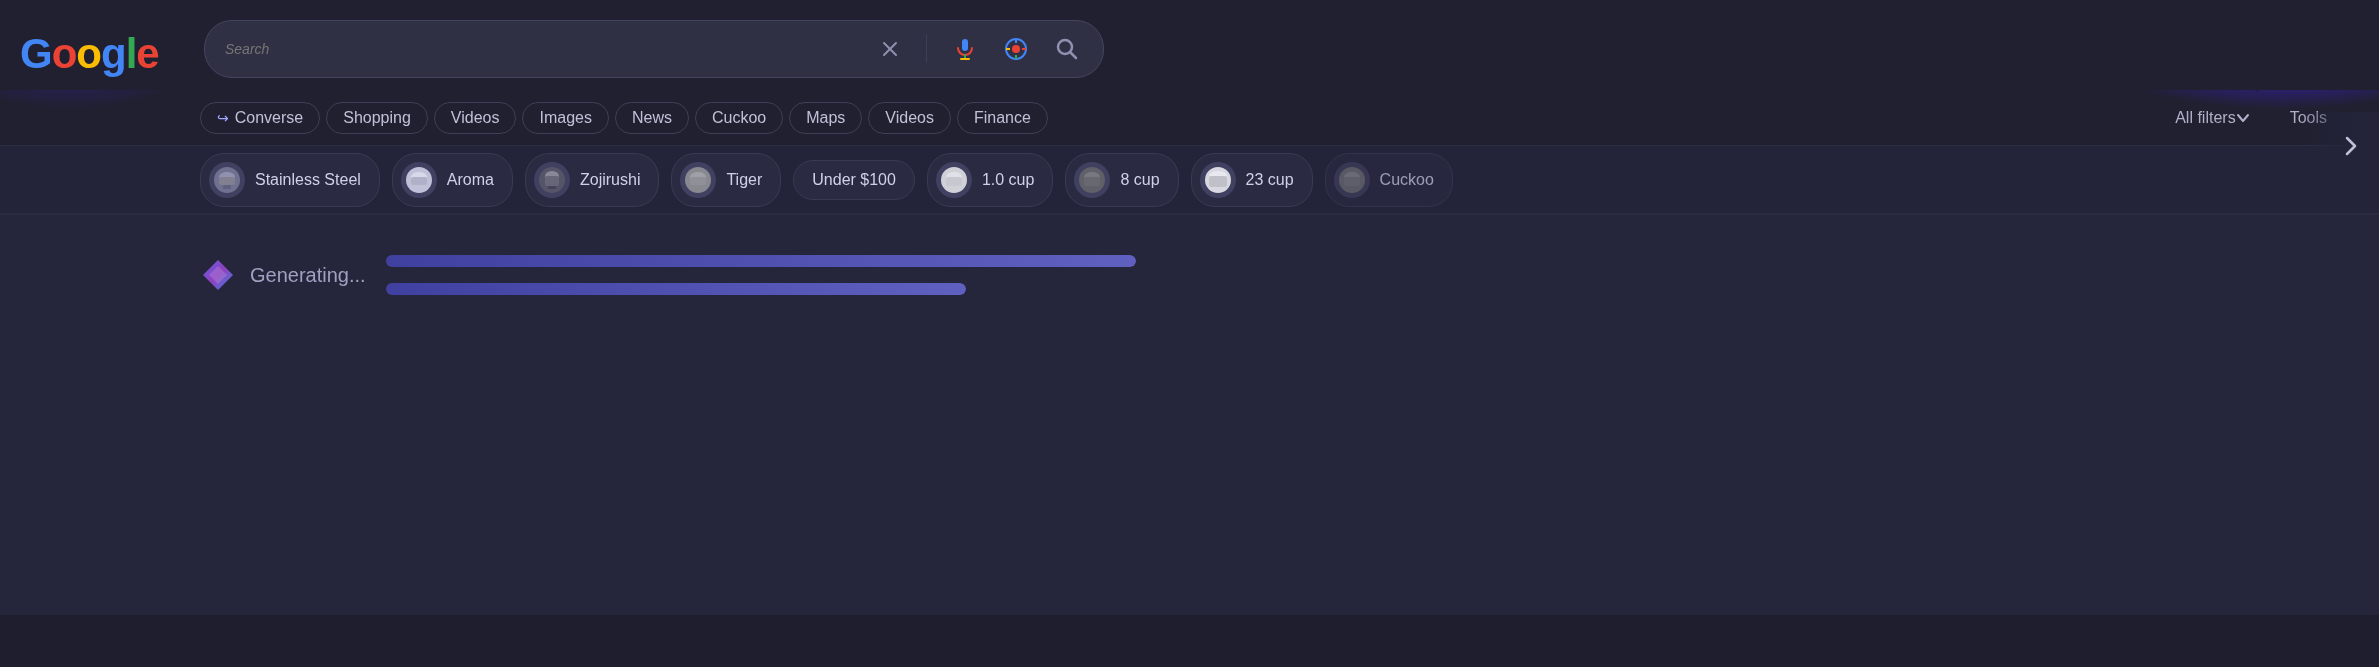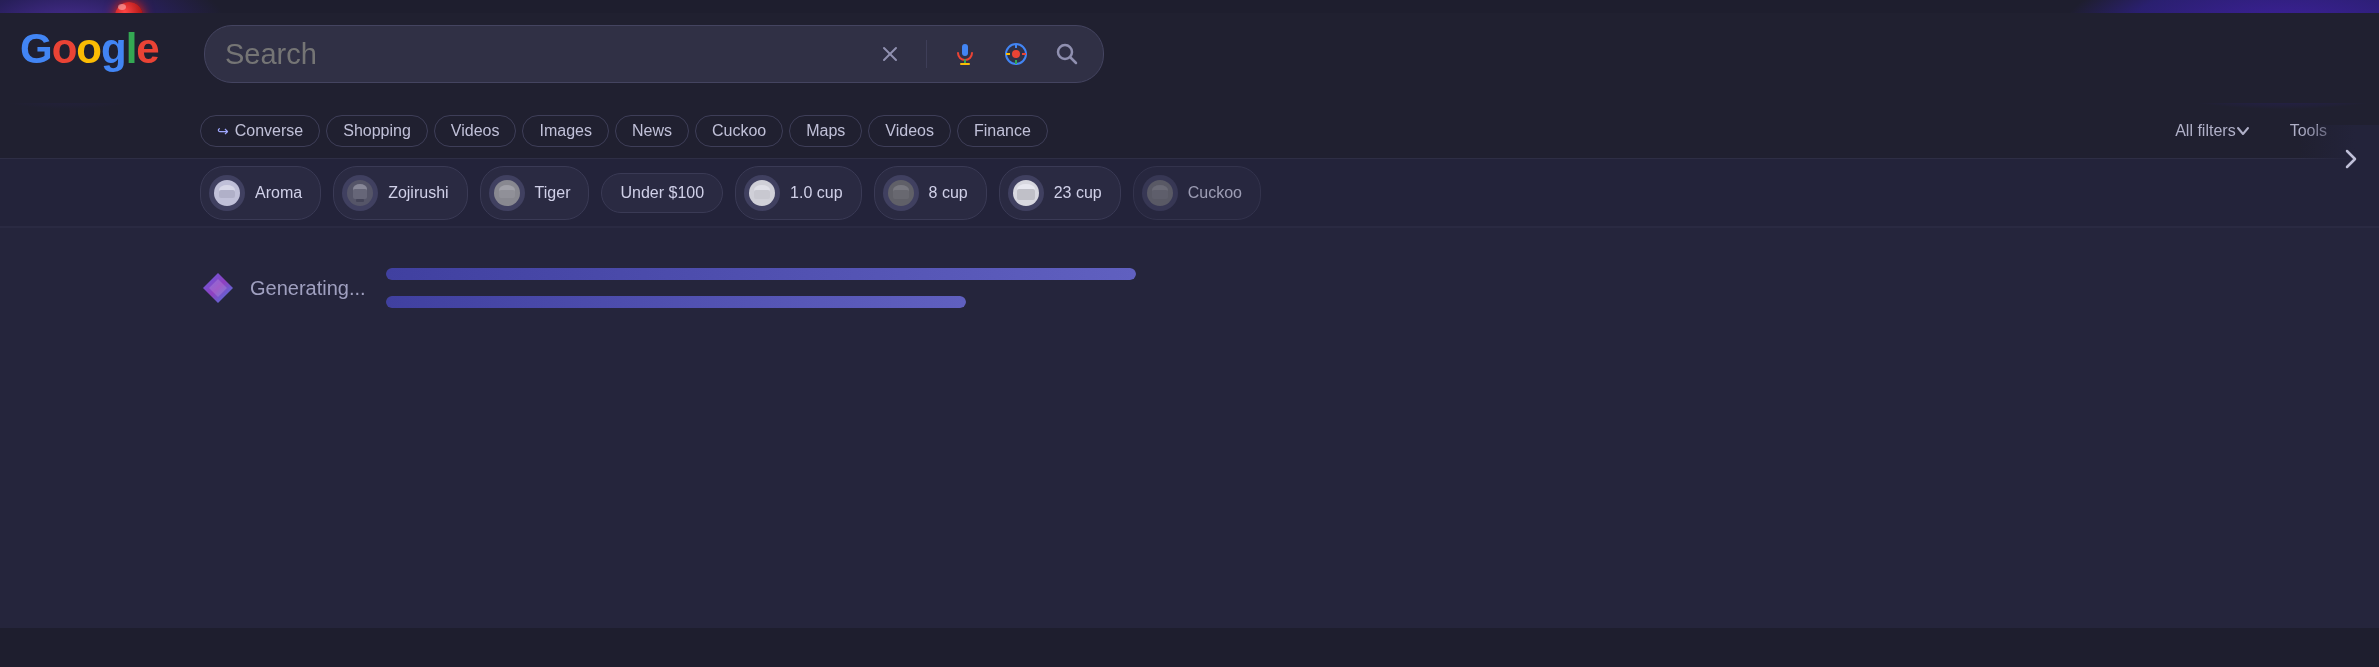--- a/index.html
+++ b/index.html
@@ -10,26 +10,25 @@
       background-color: #1e1e2e;
       font-family: 'Arial', sans-serif;
       overflow: hidden;
       position: relative;
     }
 
     
     .header {
       background-color: #202030;
       display: flex;
-      align-items: flex-start;
+      align-items: flex-end;
       padding: 12px 20px;
       height: 90px;
       position: relative;
       z-index: 10;
-      margin-top: 13px;
     }
 
     
     .logo-area {
       display: flex;
       align-items: center;
       margin-right: 24px;
       min-width: 160px;
     }
 
@@ -55,22 +54,23 @@
       height: 58px;
       border: 1px solid #444460;
     }
 
     .search-input {
       flex: 1;
       background: transparent;
       border: none;
       outline: none;
       color: #fef9c3;
-      font-size: 29px;
+      font-size: 14px;
       caret-color: #8080ff;
+      font-style: italic;
     }
 
     .search-icons {
       display: flex;
       align-items: center;
       gap: 18px;
     }
 
     .icon-btn {
       background: none;
@@ -471,20 +471,31 @@
     </button>
     <button class="tools-btn">
       <span>Tools</span>
     </button>
   </div>
 </div>
 
 <div style="position:relative; background-color:#23233a; border-bottom:1px solid #2a2a42;">
   <div class="chips-bar">
 
+    <div class="chip">
+      <div class="chip-icon">
+        <svg width="30" height="30" viewBox="0 0 30 30">
+            <circle cx="15" cy="15" r="13" fill="#707090"></circle>
+            <ellipse cx="15" cy="12" rx="8" ry="5" fill="#9090b0"></ellipse>
+            <rect x="7" y="12" width="16" height="8" rx="2" fill="#808090"></rect>
+            <rect x="11" y="20" width="8" height="4" rx="1" fill="#606080"></rect>
+          </svg>
+      </div>
+      <span>Stainless Steel</span>
+    </div>
 
     <div class="chip">
       <div class="chip-icon">
         <svg width="30" height="30" viewBox="0 0 30 30">
             <circle cx="15" cy="15" r="13" fill="#c0c0d8"></circle>
             <ellipse cx="15" cy="12" rx="8" ry="5" fill="#d8d8e8"></ellipse>
             <rect x="7" y="12" width="16" height="8" rx="2" fill="#b0b0c8"></rect>
           </svg>
       </div>
       <span>Aroma</span>

